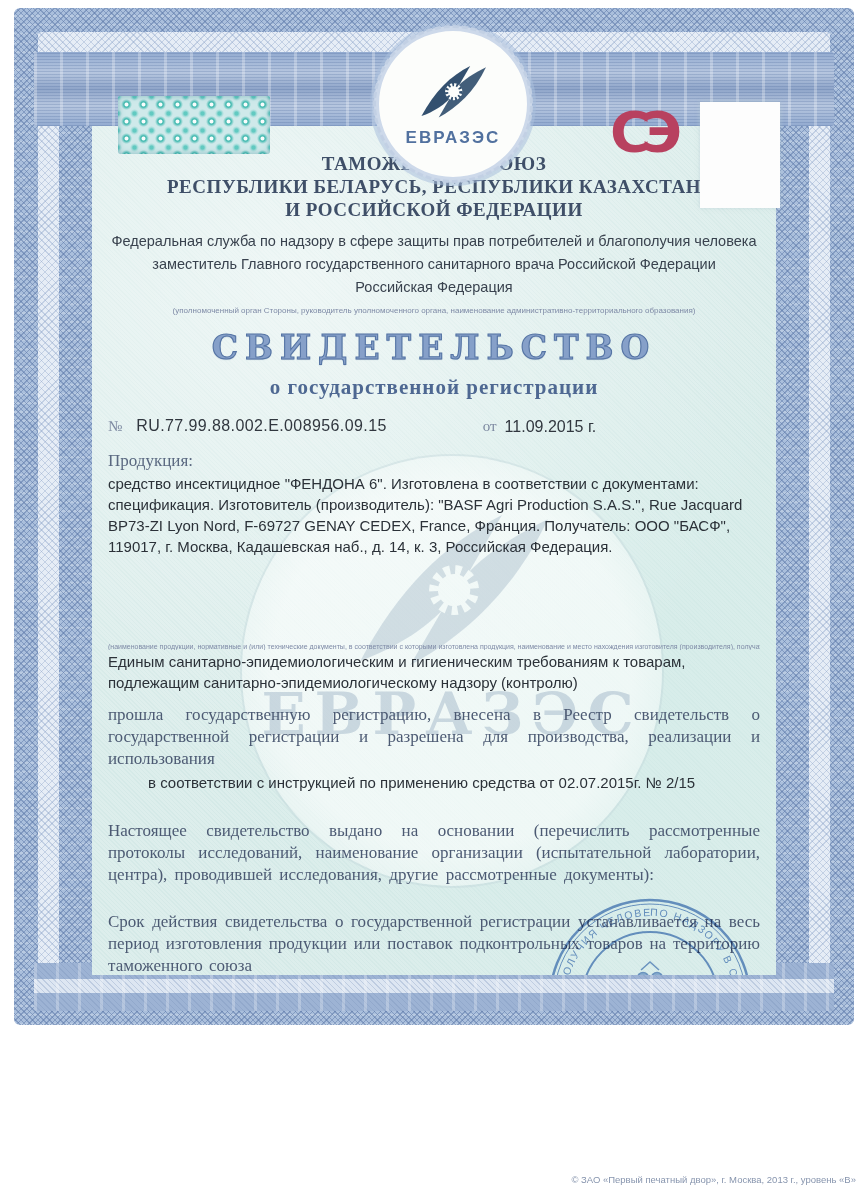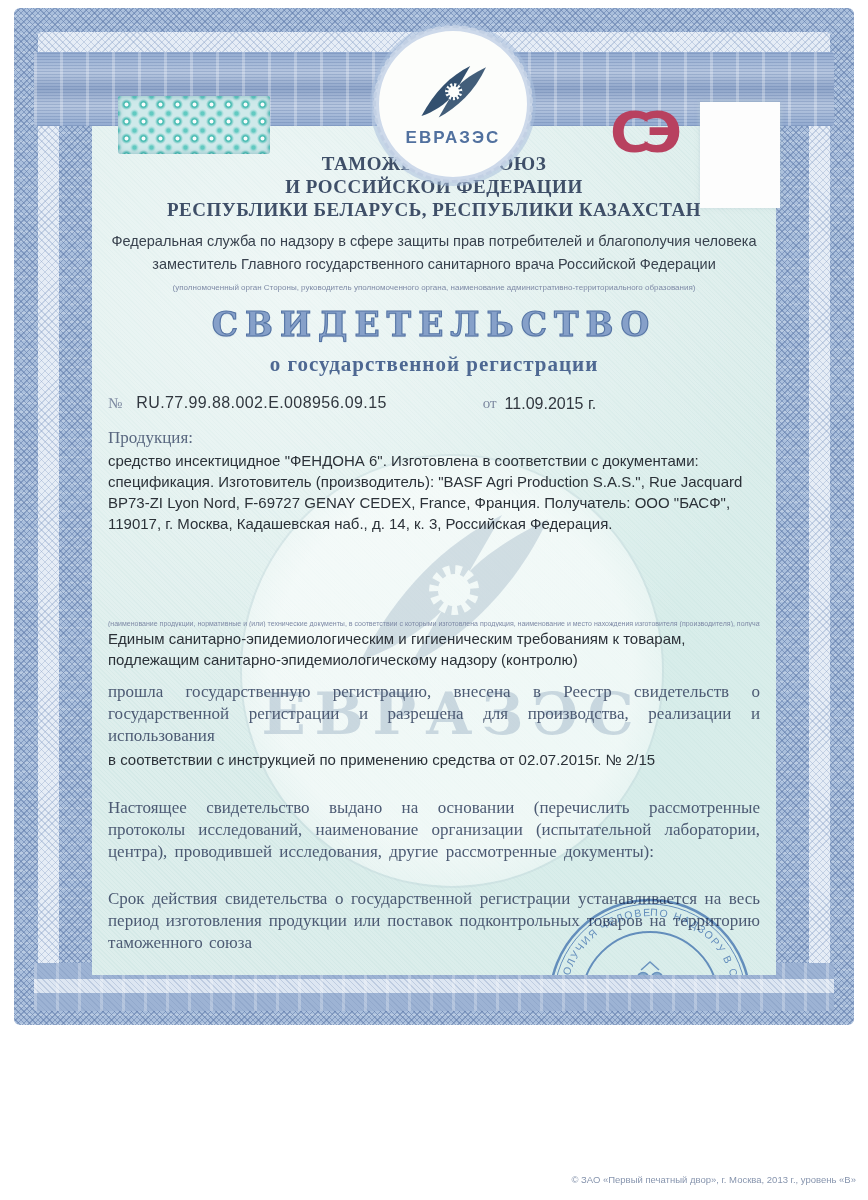--- a/index.html
+++ b/index.html
@@ -113,21 +113,21 @@
   .label-serif{font-family:"Liberation Serif",serif;font-size:17px;color:#5a6880;}
   .product-label{margin-top:15px;}
   .body-sans{font-size:15px;line-height:21px;color:#2b3138;}
   .product-text{margin-top:2px;}
   .footnote{margin-top:86px;font-size:7px;color:#7e8aa6;white-space:nowrap;overflow:hidden;text-align:center;}
   .lead{margin-top:3px;}
   .compliance-text{margin-top:1px;}
   .template-serif{font-family:"Liberation Serif",serif;font-size:17px;line-height:22px;color:#4c5a73;
     text-align:justify;word-spacing:3px;}
   .registered{margin-top:11px;}
-  .instruction{margin-top:2px;}
+  .instruction{margin-top:2px;margin-left:40px;}
   .basis-template{margin-top:27px;}
   .basis-docs{margin-top:4px;}
   .validity{margin-top:25px;word-spacing:2px;}
 
   
   .sig-caption{position:absolute;left:16px;top:896px;width:392px;font-family:"Liberation Serif",serif;
     font-size:15px;line-height:20px;color:#4c5a73;text-align:justify;word-spacing:2px;z-index:4;}
   .stamp{position:absolute;left:453px;top:769px;width:210px;height:210px;z-index:2;opacity:.85;mix-blend-mode:multiply;}
   .signature{position:absolute;left:446px;top:888px;width:185px;height:78px;z-index:5;}
   .signer-name{position:absolute;left:592px;top:928px;font-size:16px;color:#2e343c;z-index:5;}
@@ -176,27 +176,28 @@
           <path d="M106 10 C90 44 66 66 40 80 L62 42 C74 27 90 18 106 10 Z" fill="#5c7d9d"></path>
           <circle cx="61" cy="44" r="12" fill="#f4faf8"></circle>
           <circle cx="61" cy="44" r="10" fill="none" stroke="#5c7d9d" stroke-width="4.5" stroke-dasharray="2.6 3"></circle>
         </svg>
         <div class="watermark-label">ЕВРАЗЭС</div>
       </div>
 
       <div class="content">
         <div class="union-title">
           <div>ТАМОЖЕННЫЙ СОЮЗ</div>
+          <div>РЕСПУБЛИКИ БЕЛАРУСЬ, РЕСПУБЛИКИ КАЗАХСТАН</div>
           <div>И РОССИЙСКОЙ ФЕДЕРАЦИИ</div>
-          <div>РЕСПУБЛИКИ БЕЛАРУСЬ, РЕСПУБЛИКИ КАЗАХСТАН</div>
         </div>
 
         <div class="authority">
           <div>Федеральная служба по надзору в сфере защиты прав потребителей и благополучия человека</div>
           <div>заместитель Главного государственного санитарного врача Российской Федерации</div>
+          <div>Российская Федерация</div>
         </div>
         <div class="tiny-note">(уполномоченный орган Стороны, руководитель уполномоченного органа, наименование административно-территориального образования)</div>
 
         <div class="title-main">СВИДЕТЕЛЬСТВО</div>
         <div class="title-sub">о государственной регистрации</div>
 
         <div class="num-row">
           <span class="no-sign">№</span>
           <span class="num-value">RU.77.99.88.002.Е.008956.09.15</span>
           <span class="date-group">

